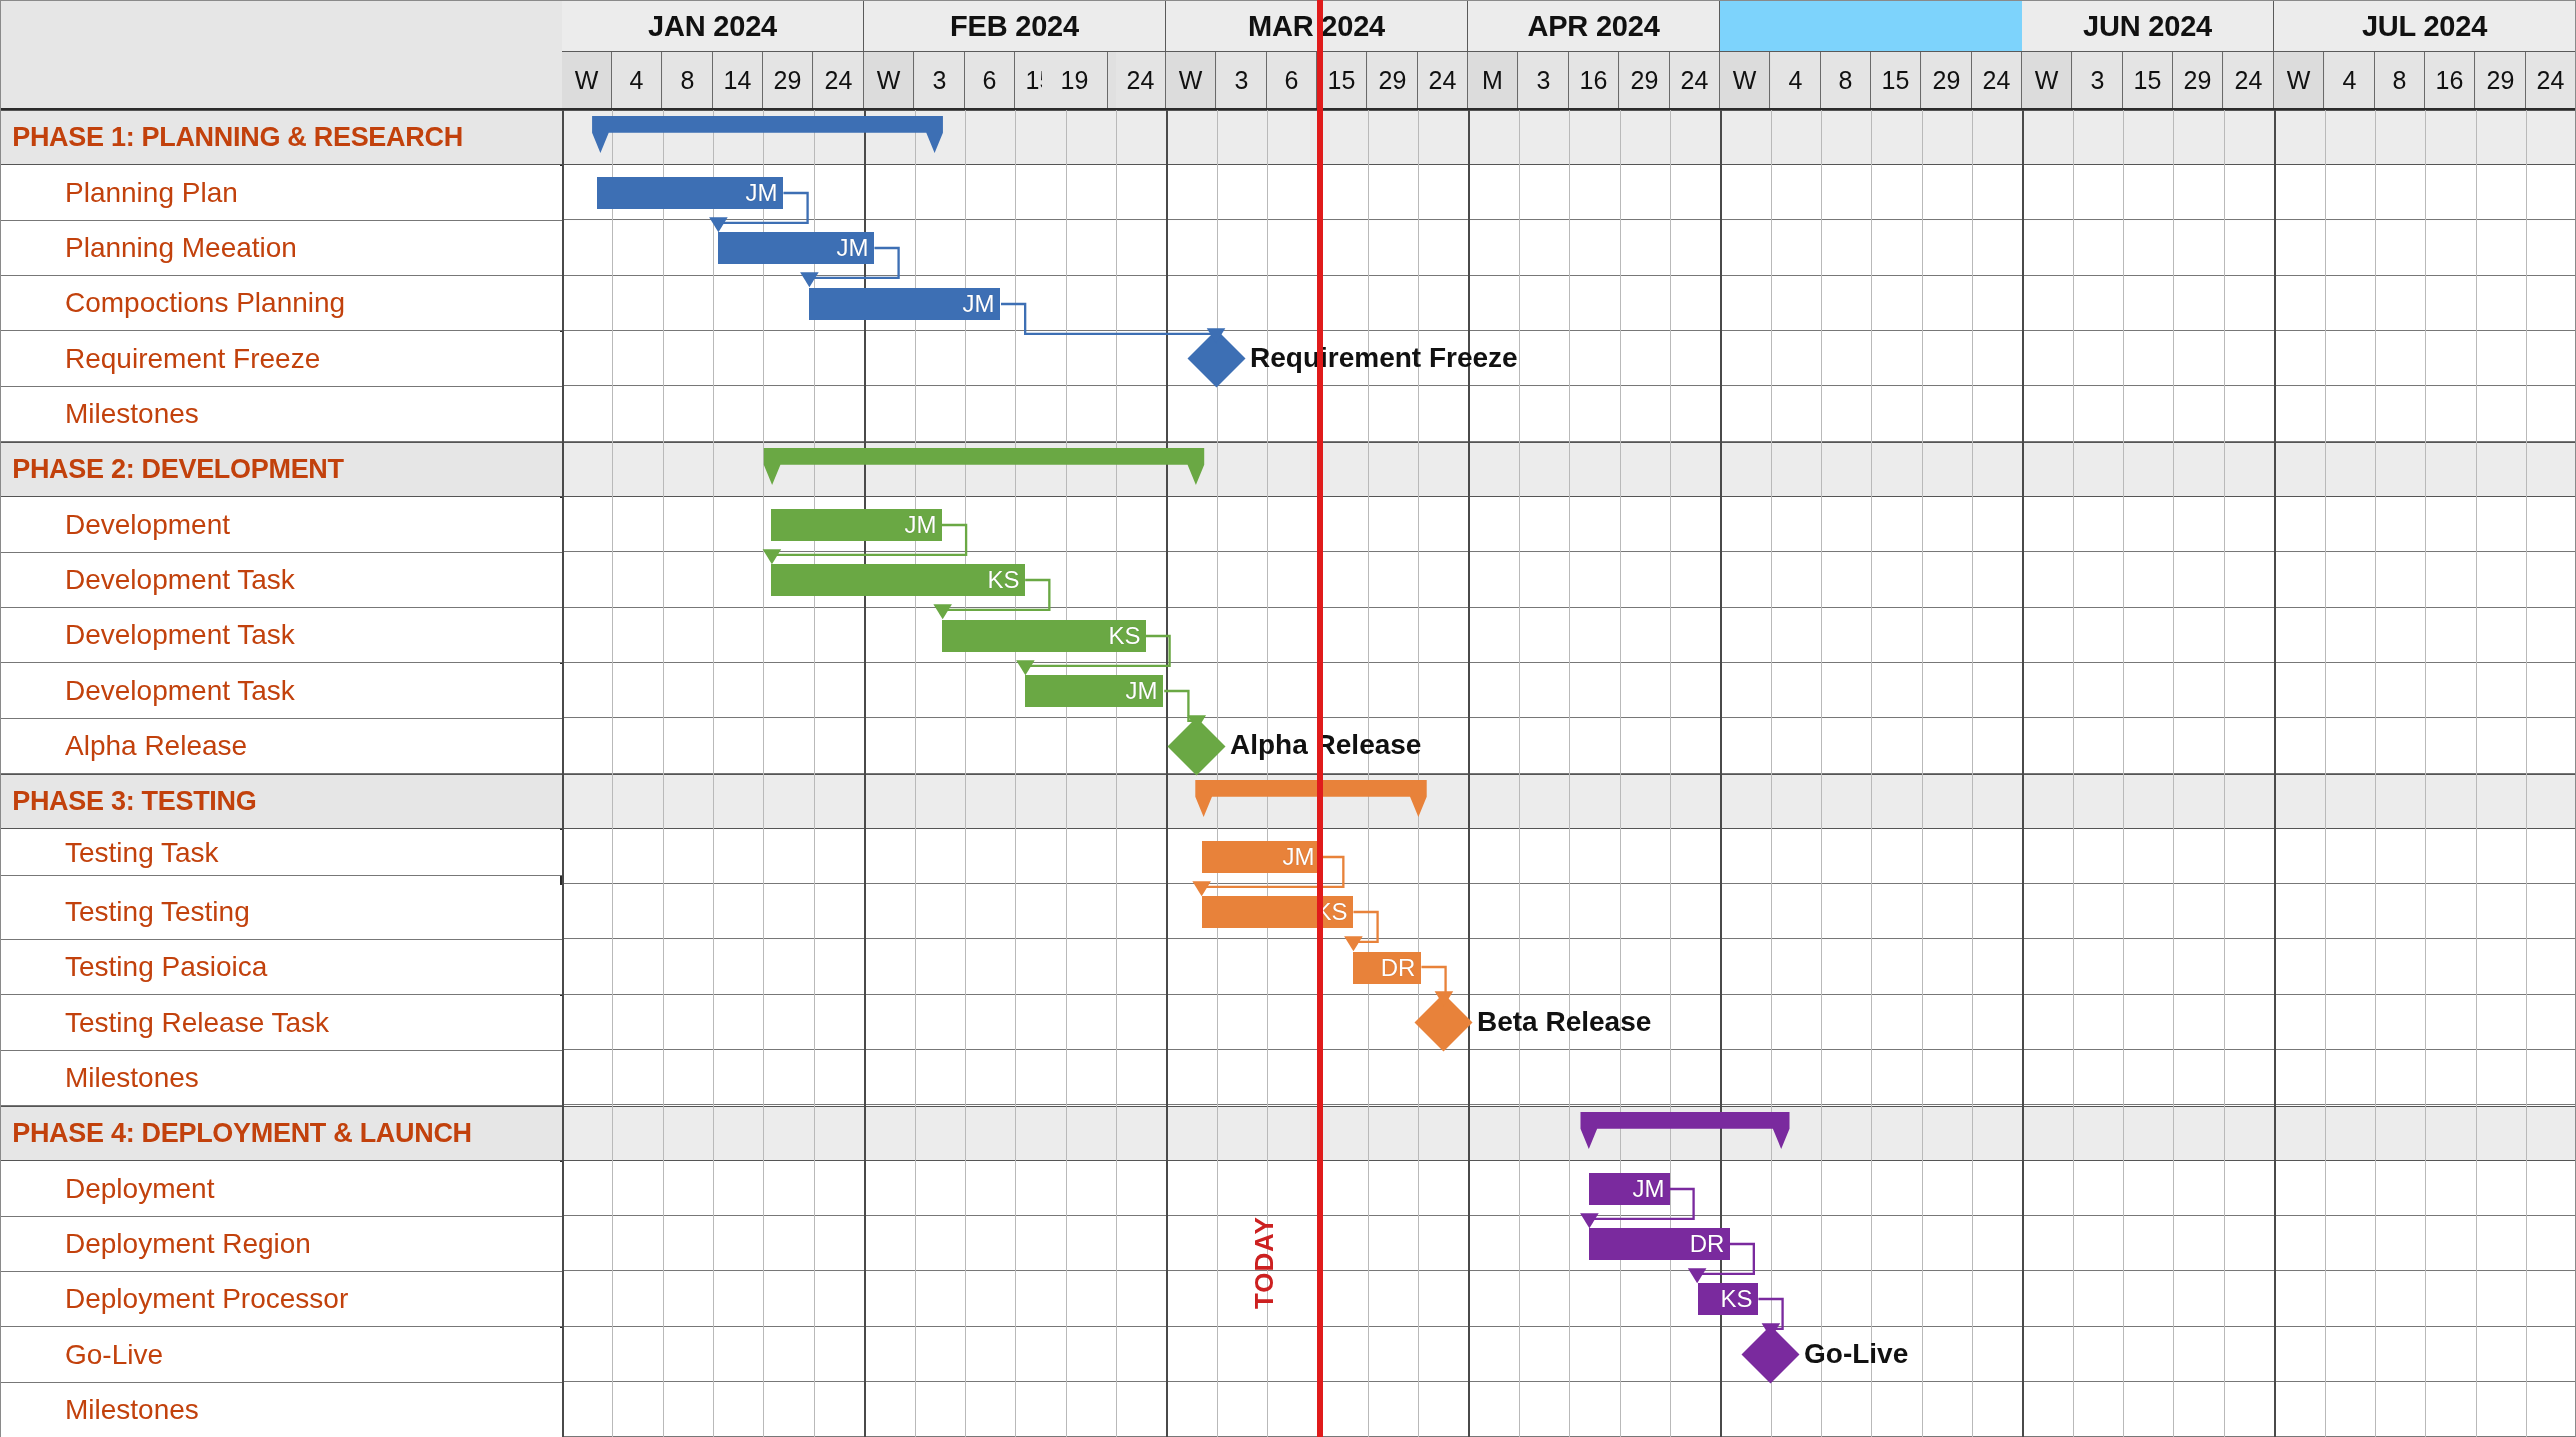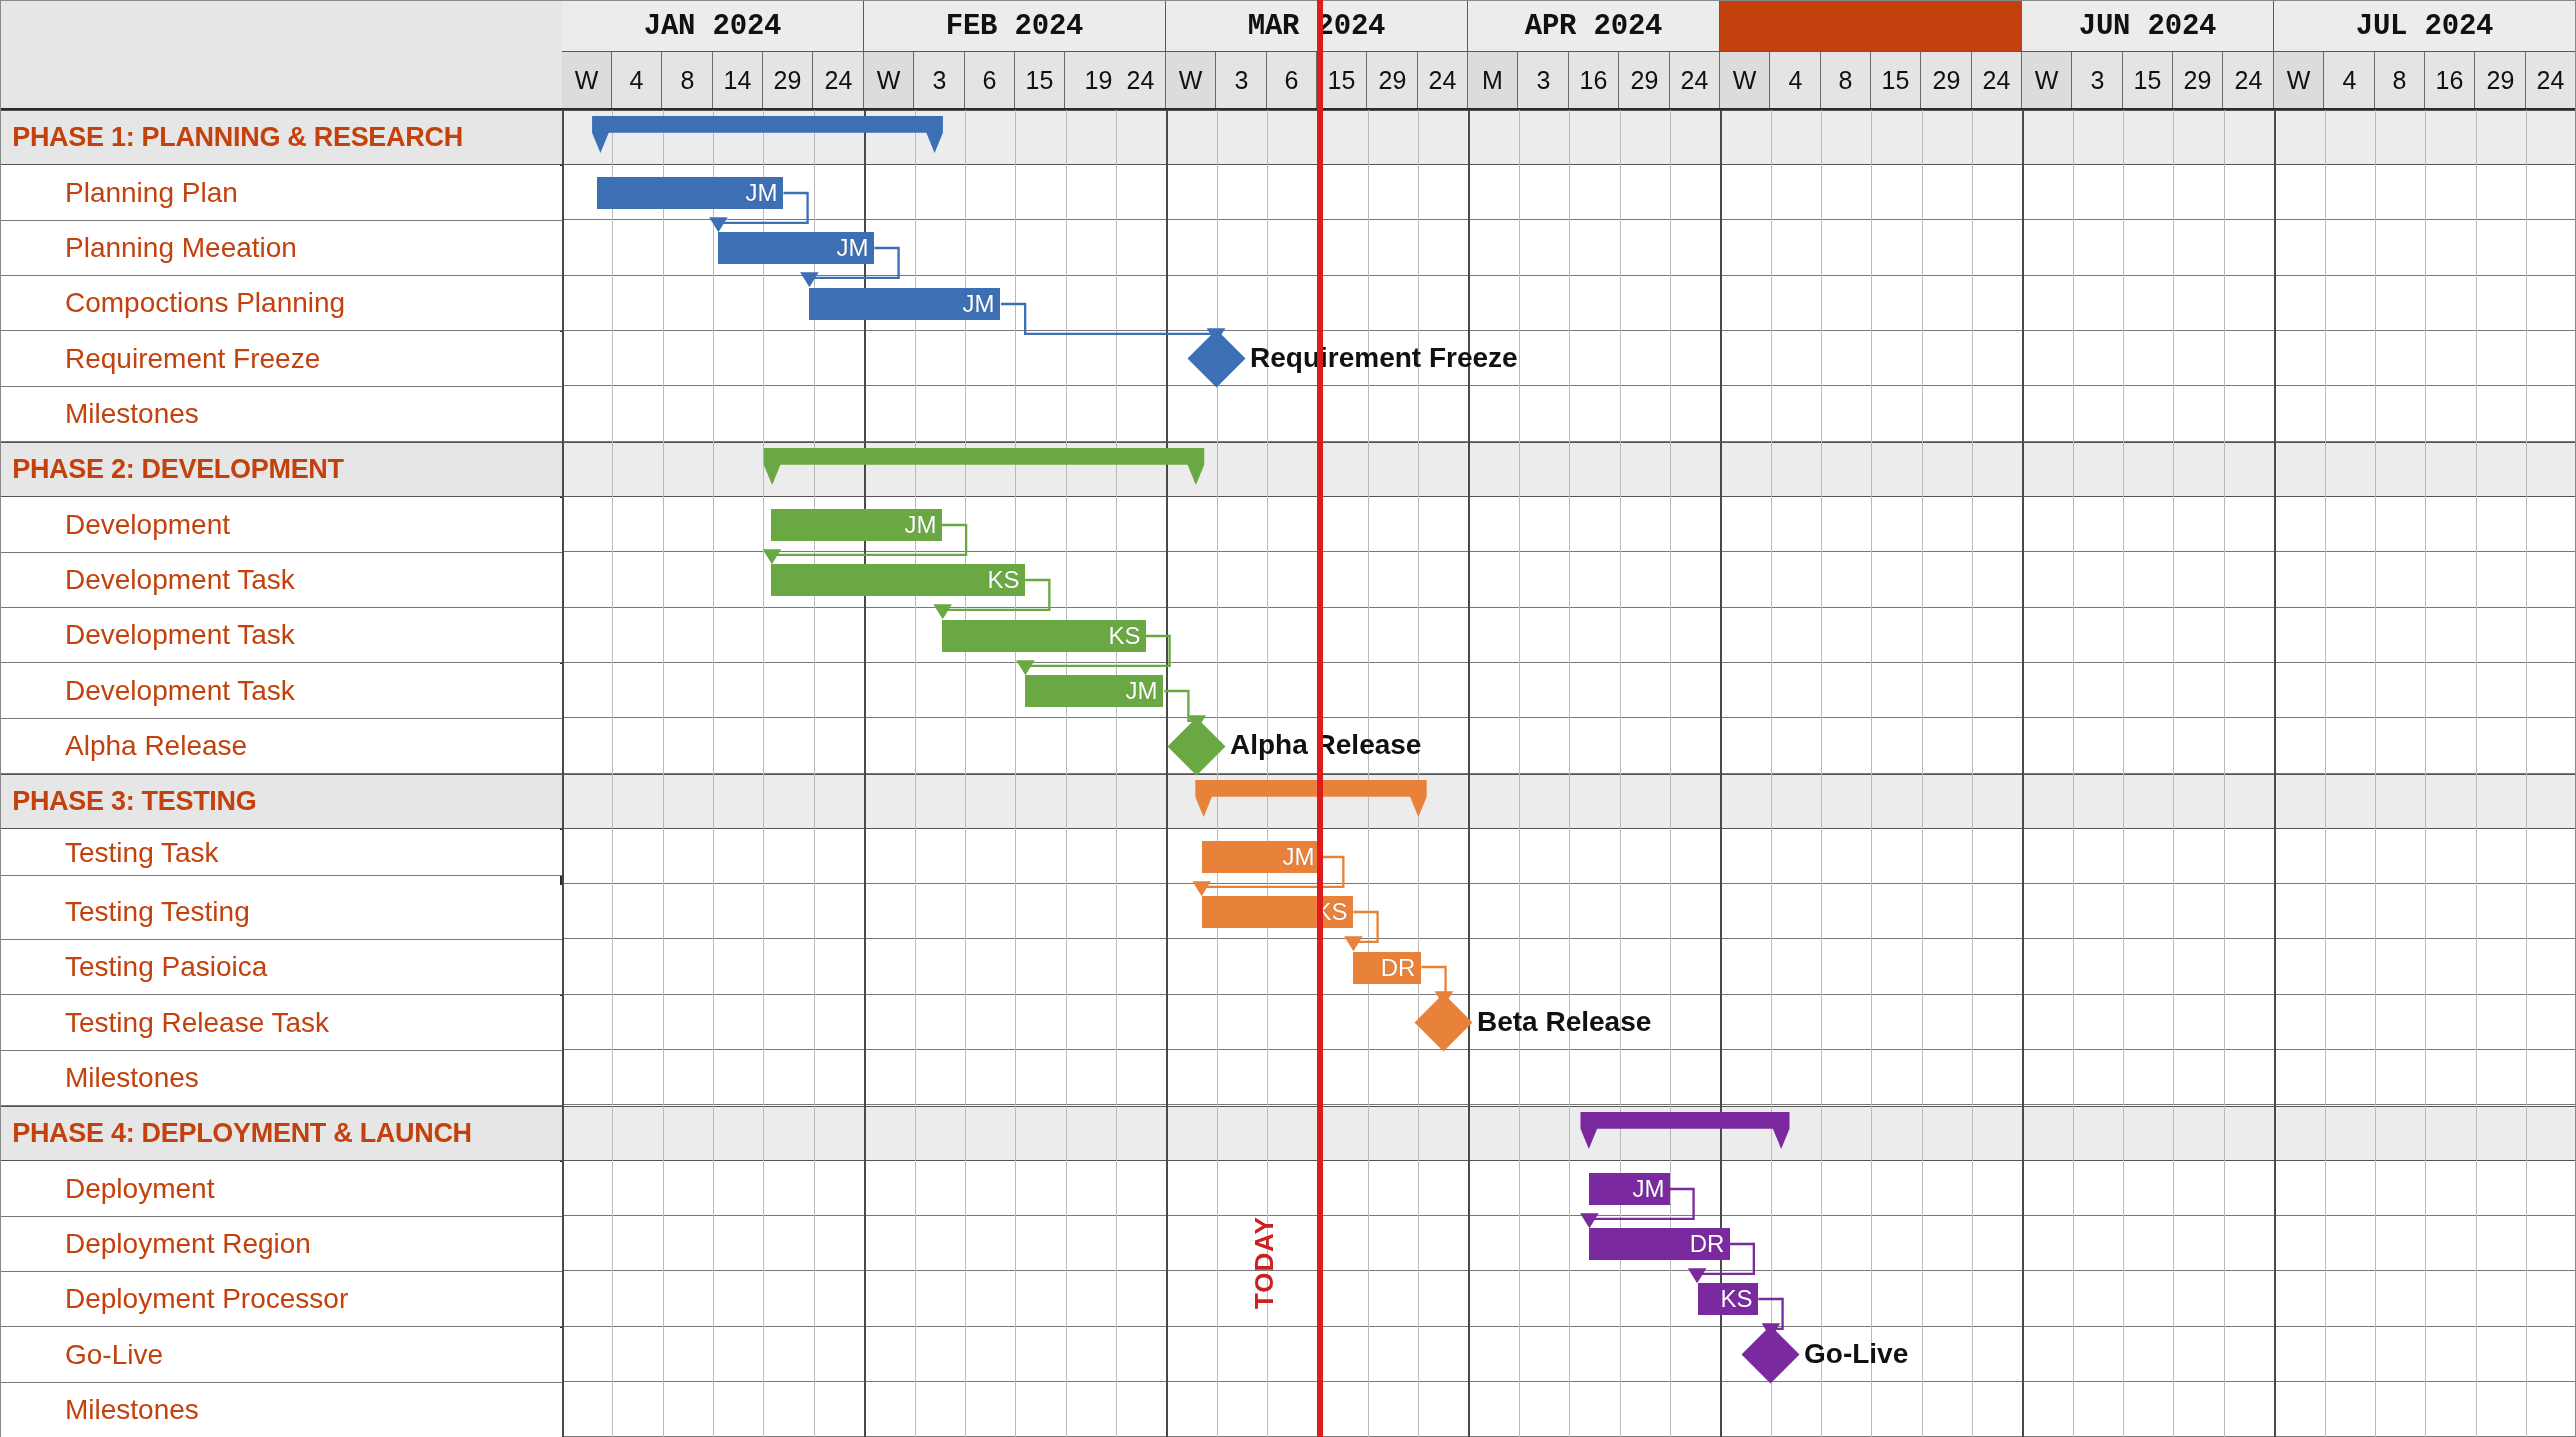--- a/index.html
+++ b/index.html
@@ -64,23 +64,22 @@
   }
 
   
   #timeline {
     position: absolute; left: 562px; top: 0;
     width: 2014px; height: 1438px;
   }
   #month-row {
     position: absolute; left: 0; top: 0;
     height: 51px; width: 2014px;
-    background: #c2410c;
+    background: #7dd3fc;
     border-top: 1.9px solid #9a9a9a;
-    font-family: Liberation Mono, monospace;
   }
   .month-cell {
     position: absolute; top: 0; height: 51px;
     display: flex; align-items: center; justify-content: center;
     font-size: 29px; font-weight: bold; color: #111;
     border-right: 1.9px solid #5a5a5a;
     background: #ececec;
     letter-spacing: -0.2px;
   }
   #week-row {
@@ -260,21 +259,21 @@
         <div class="week-cell wcol" style="left: 0px; width: 50px;">W</div>
         <div class="week-cell" style="left: 50px; width: 50px;">4</div>
         <div class="week-cell" style="left: 101px; width: 50px;">8</div>
         <div class="week-cell" style="left: 151px; width: 50px;">14</div>
         <div class="week-cell" style="left: 201px; width: 50px;">29</div>
         <div class="week-cell" style="left: 252px; width: 50px;">24</div>
         <div class="week-cell wcol" style="left: 302px; width: 50px;">W</div>
         <div class="week-cell" style="left: 353px; width: 50px;">3</div>
         <div class="week-cell" style="left: 403px; width: 50px;">6</div>
         <div class="week-cell" style="left: 453px; width: 50px;">15</div>
-        <div class="week-cell" style="left: 504px; width: 66px;">19</div>
+        <div class="week-cell" style="left: 480px; width: 66px;">19</div>
         <div class="week-cell" style="left: 554px; width: 50px;">24</div>
         <div class="week-cell wcol" style="left: 604px; width: 50px;">W</div>
         <div class="week-cell" style="left: 655px; width: 50px;">3</div>
         <div class="week-cell" style="left: 705px; width: 50px;">6</div>
         <div class="week-cell" style="left: 755px; width: 50px;">15</div>
         <div class="week-cell" style="left: 806px; width: 50px;">29</div>
         <div class="week-cell" style="left: 856px; width: 50px;">24</div>
         <div class="week-cell wcol" style="left: 906px; width: 50px;">M</div>
         <div class="week-cell" style="left: 957px; width: 50px;">3</div>
         <div class="week-cell" style="left: 1007px; width: 50px;">16</div>

